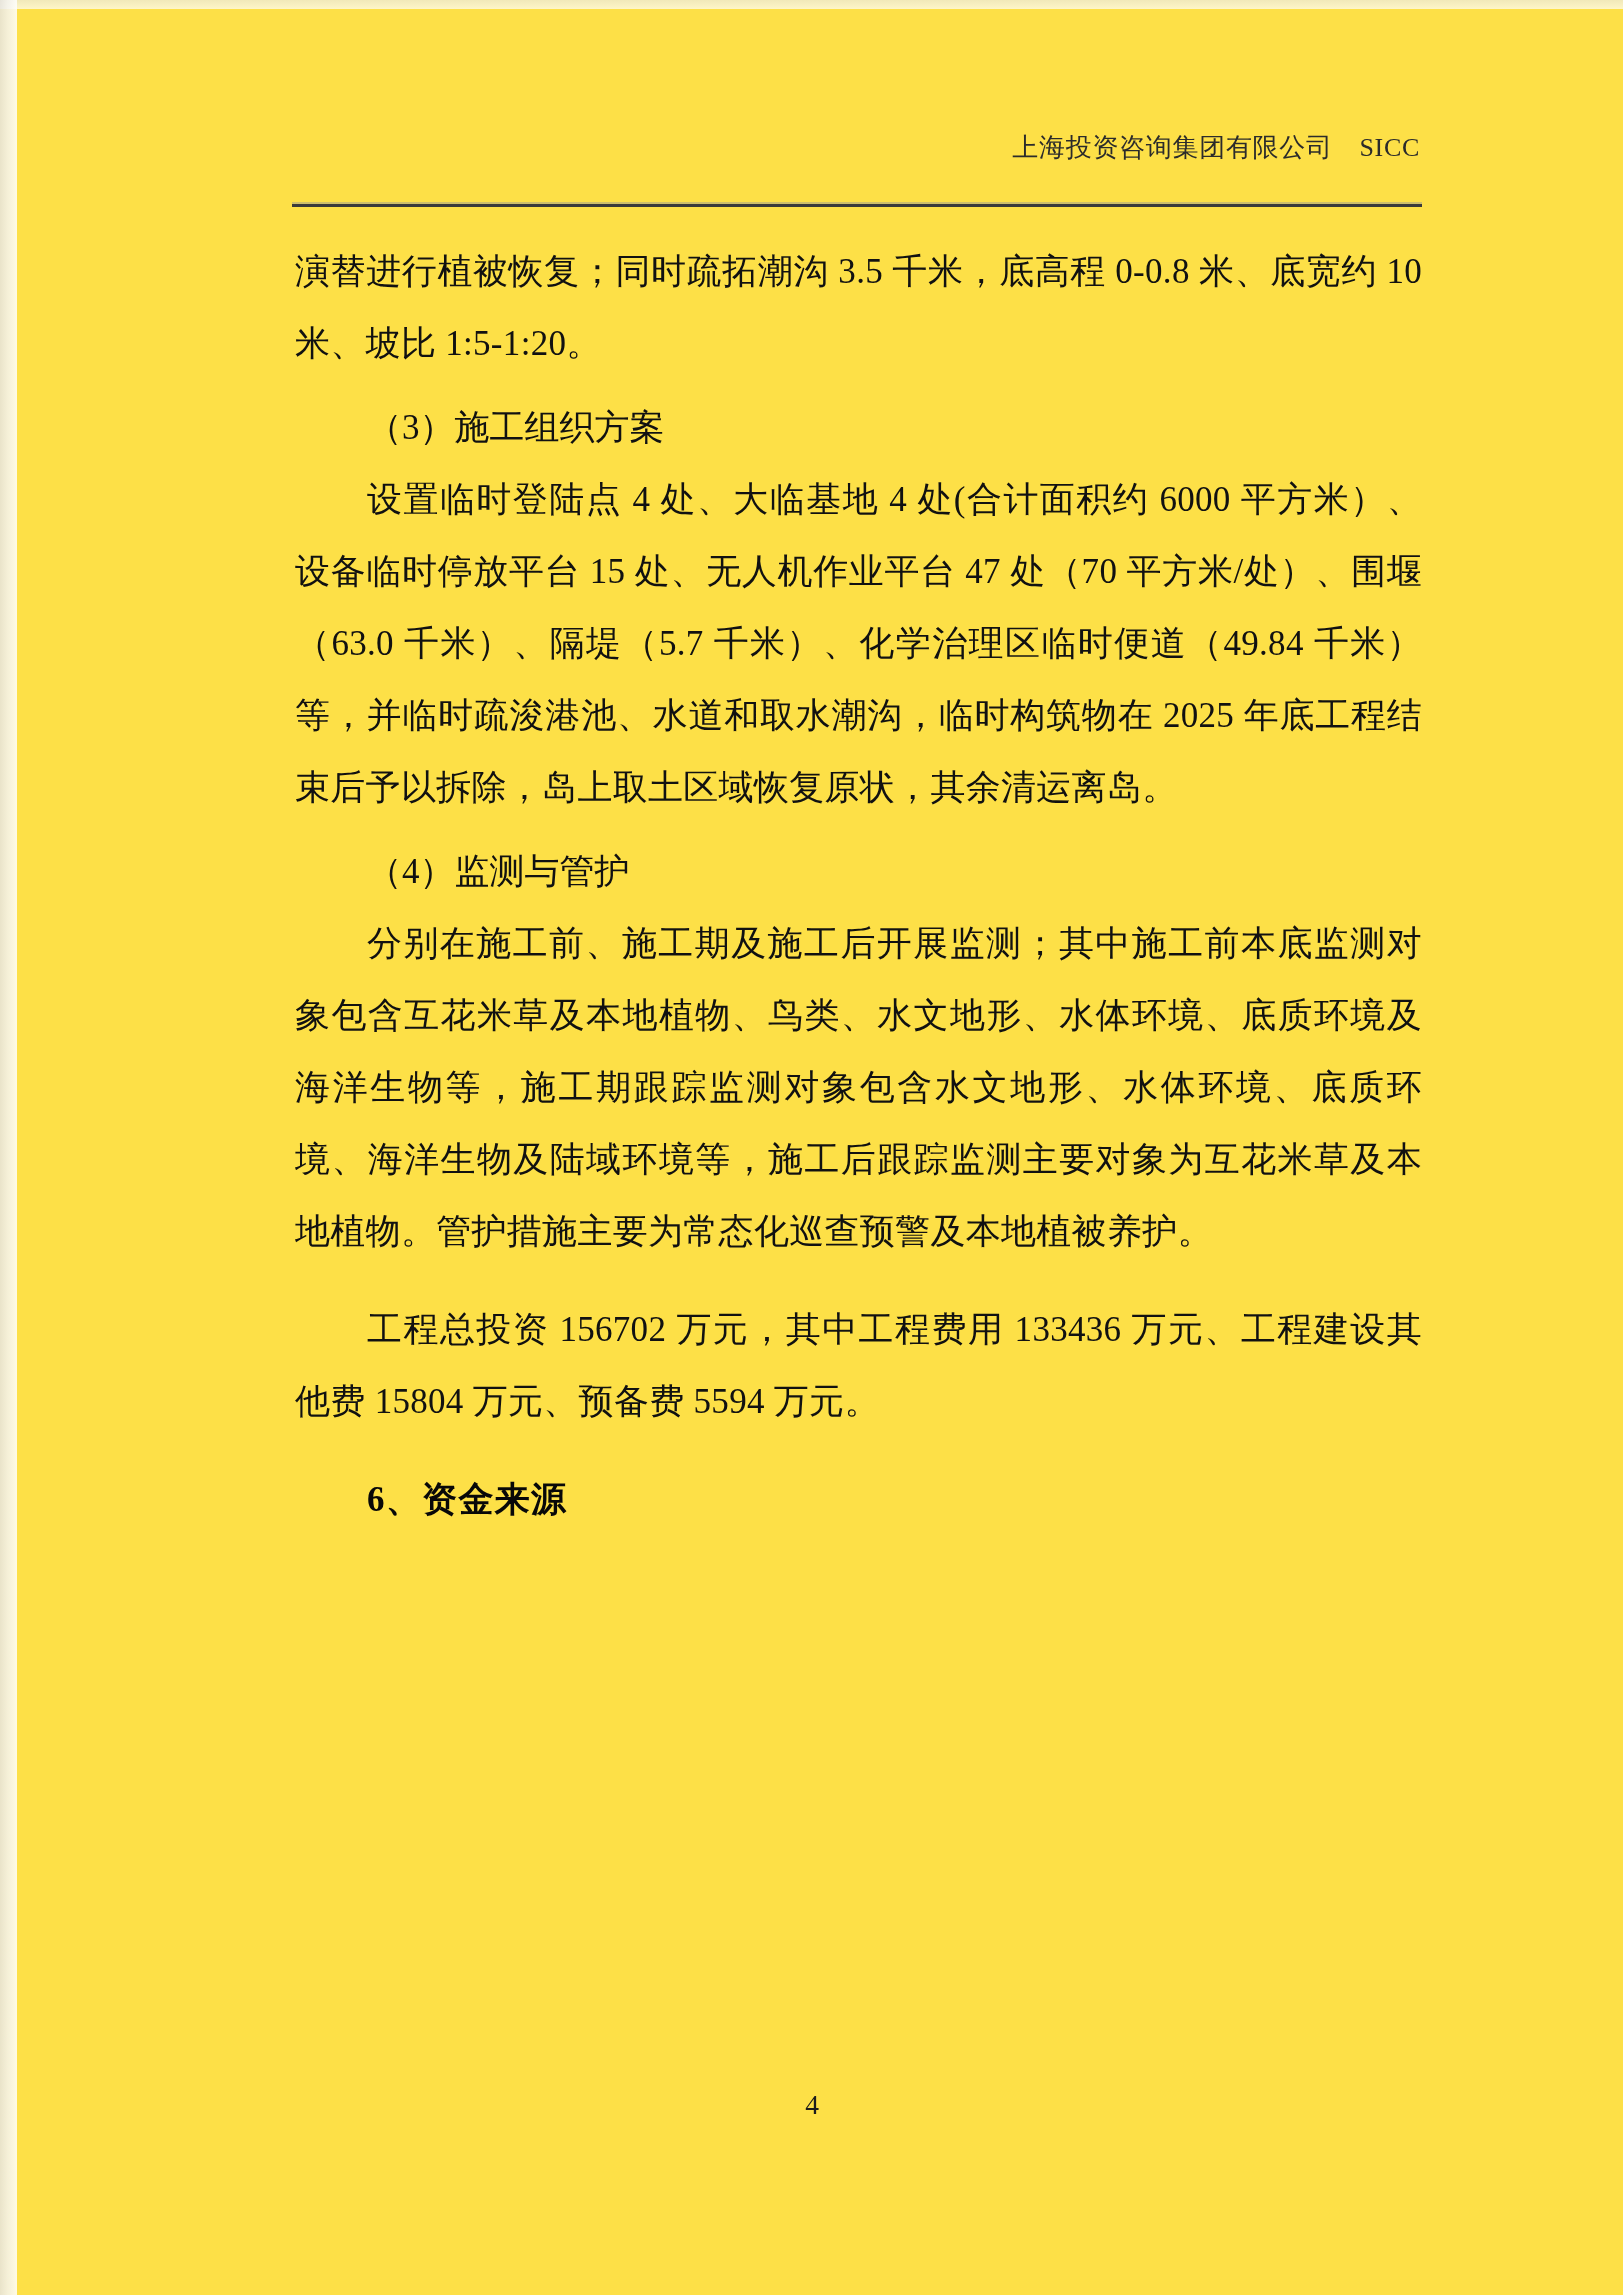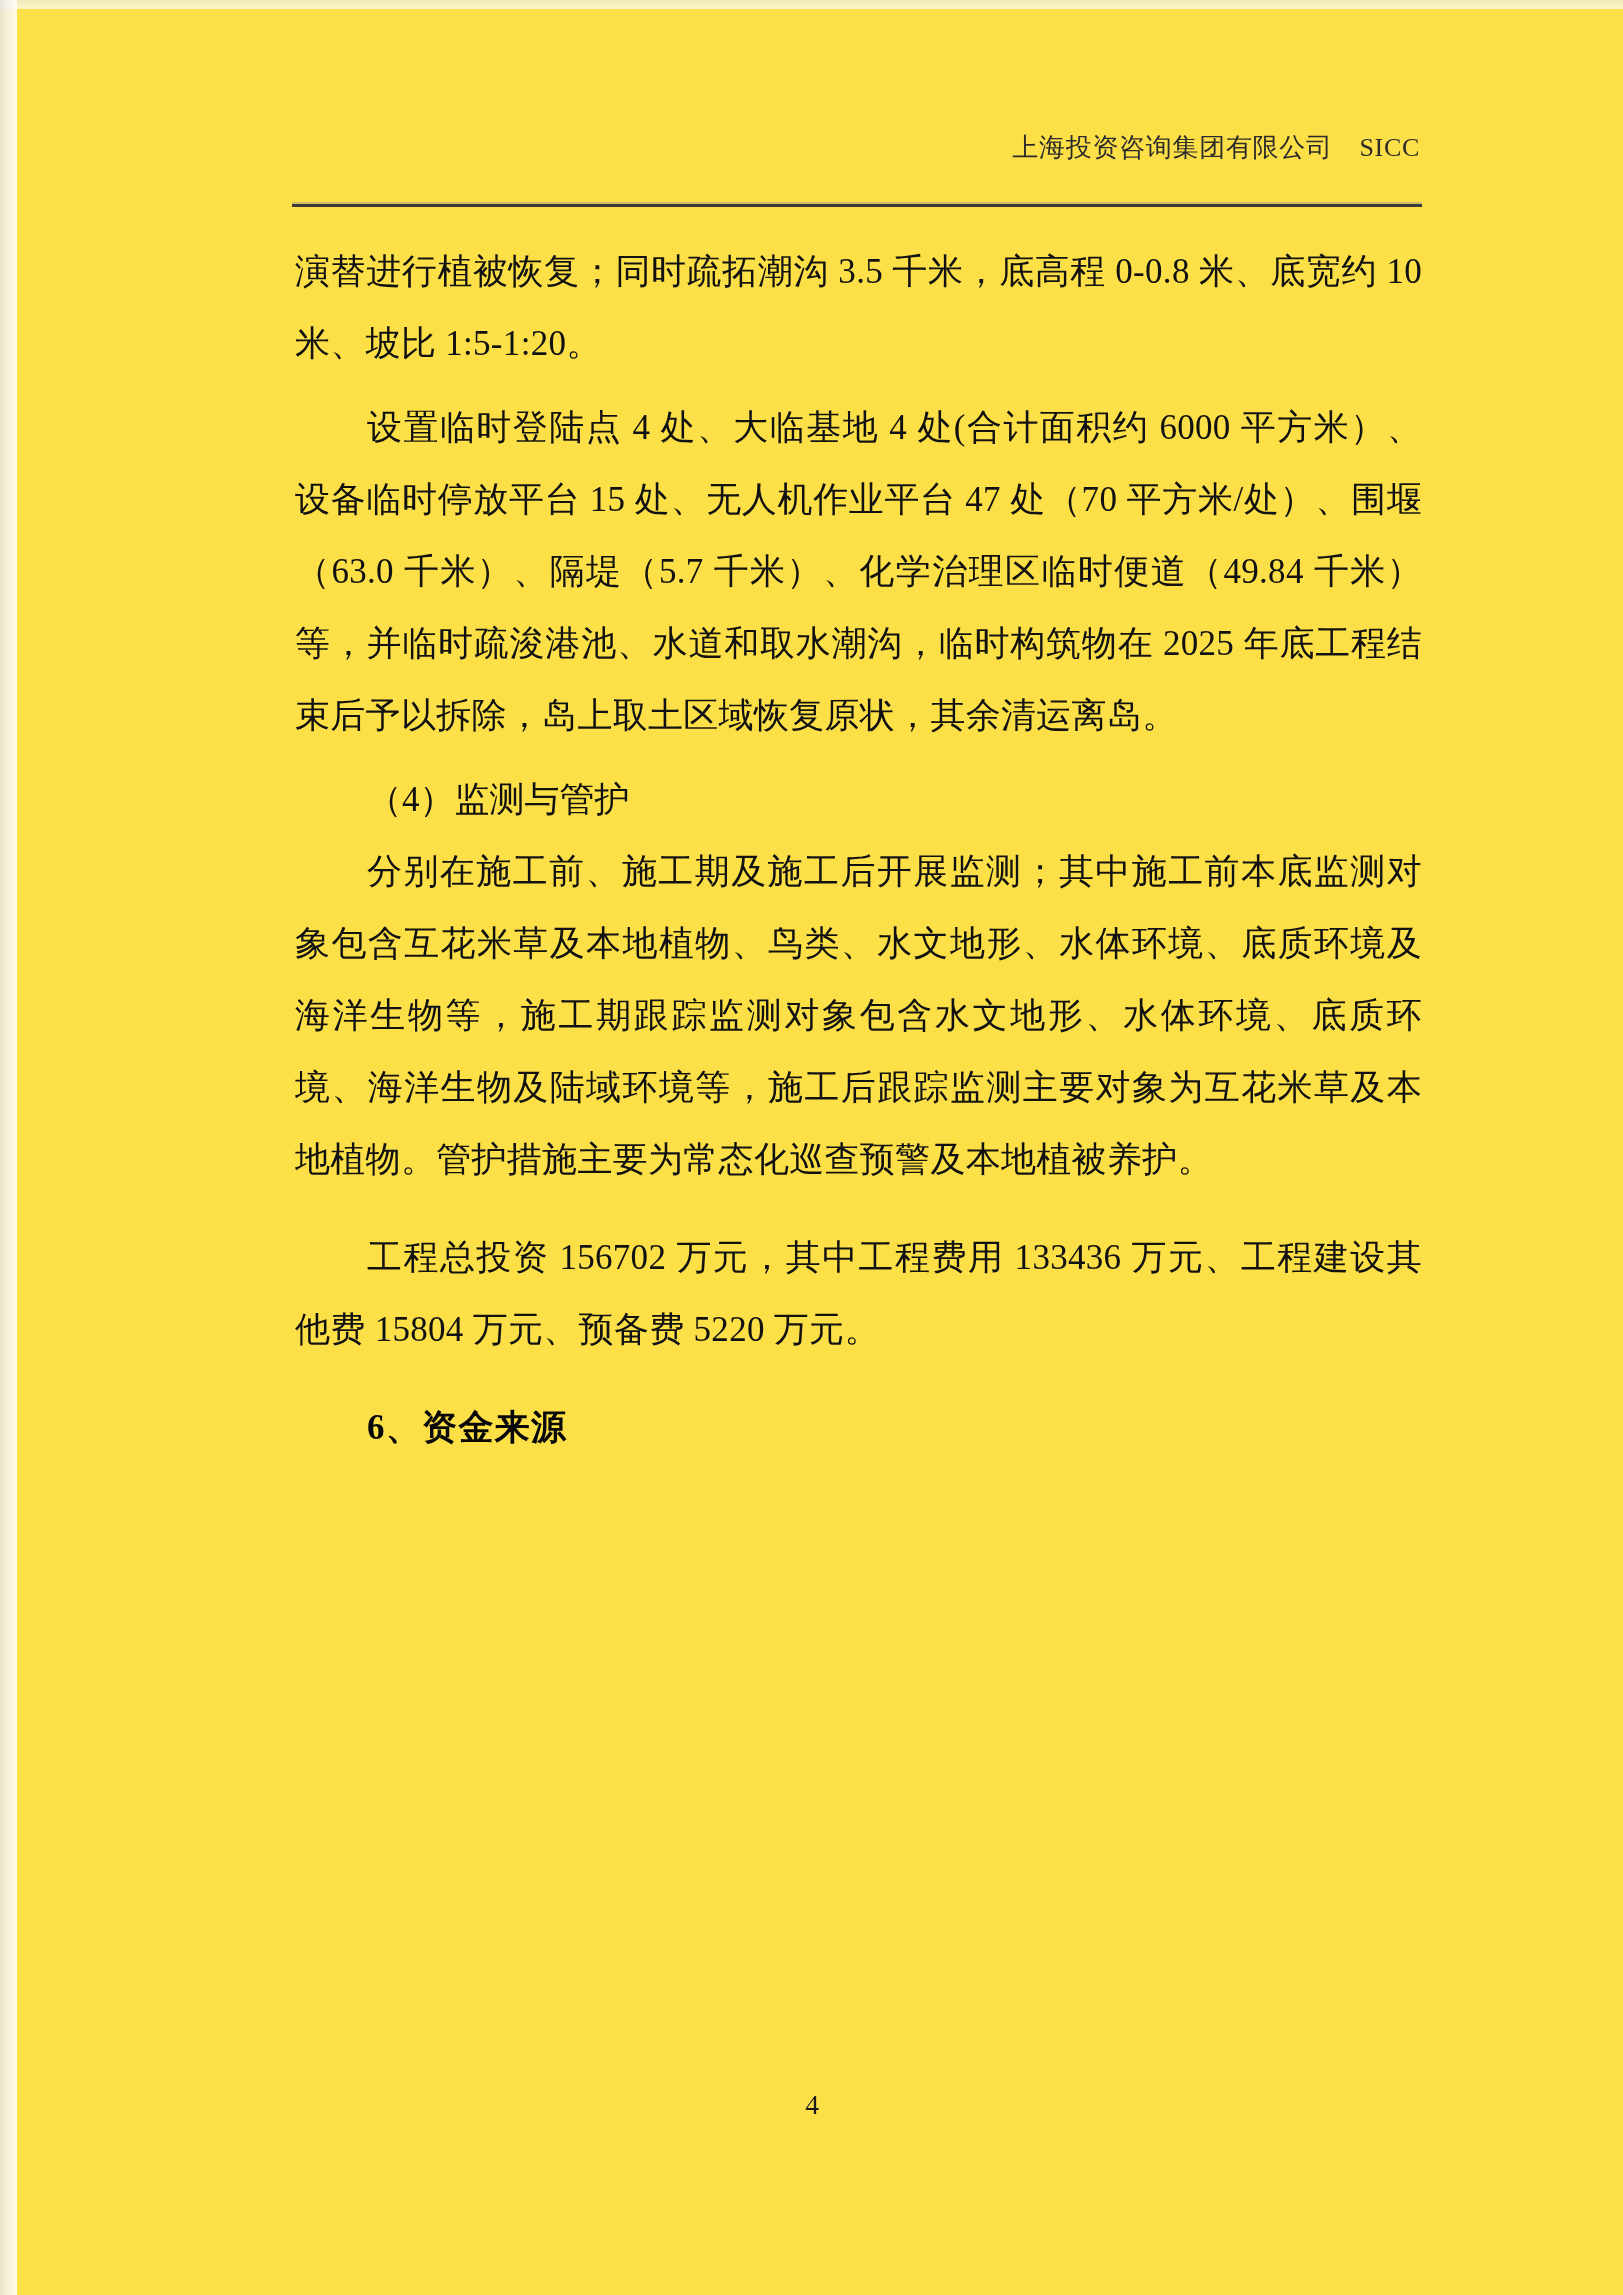--- a/index.html
+++ b/index.html
@@ -132,33 +132,34 @@
     <span class="header-text">上海投资咨询集团有限公司　SICC</span>
   </div>
   <div class="header-rule"></div>
 
   <div class="body-block">
 
     <p class="para first">演替进行植被恢复；同时疏拓潮沟 3.5 千米，底高程 0-0.8 米、底宽约 10 米、坡比 1:5-1:20。</p>
 
     <div class="gap-sm"></div>
 
+    <p class="subheading">（3）施工组织方案</p>
 
     <p class="para indent">设置临时登陆点 4 处、大临基地 4 处(合计面积约 6000 平方米）、设备临时停放平台 15 处、无人机作业平台 47 处（70 平方米/处）、围堰（63.0 千米）、隔堤（5.7 千米）、化学治理区临时便道（49.84 千米）等，并临时疏浚港池、水道和取水潮沟，临时构筑物在 2025 年底工程结束后予以拆除，岛上取土区域恢复原状，其余清运离岛。</p>
 
     <div class="gap-sm"></div>
 
     <p class="subheading">（4）监测与管护</p>
 
     <p class="para indent">分别在施工前、施工期及施工后开展监测；其中施工前本底监测对象包含互花米草及本地植物、鸟类、水文地形、水体环境、底质环境及海洋生物等，施工期跟踪监测对象包含水文地形、水体环境、底质环境、海洋生物及陆域环境等，施工后跟踪监测主要对象为互花米草及本地植物。管护措施主要为常态化巡查预警及本地植被养护。</p>
 
     <div class="gap-md"></div>
 
 
-    <p class="para indent">工程总投资 156702 万元，其中工程费用 133436 万元、工程建设其他费 15804 万元、预备费 5220 万元。</p>
+    <p class="para indent">工程总投资 156702 万元，其中工程费用 133436 万元、工程建设其他费 15804 万元、预备费 5594 万元。</p>
 
     <div class="gap-md"></div>
 
     <p class="heading">6、资金来源</p>
 
 
   </div>
 
   <div class="footer">
     <span class="page-number">4</span>

